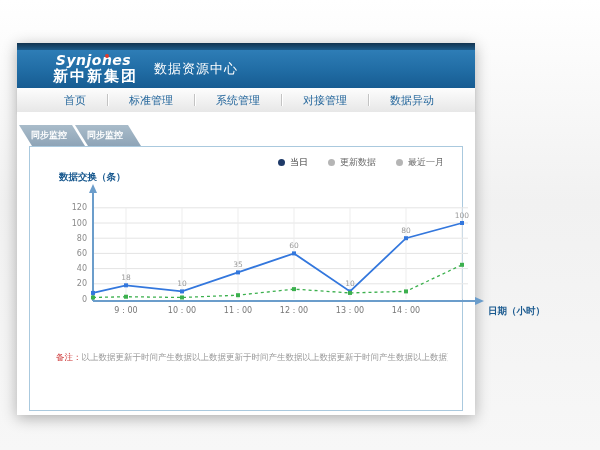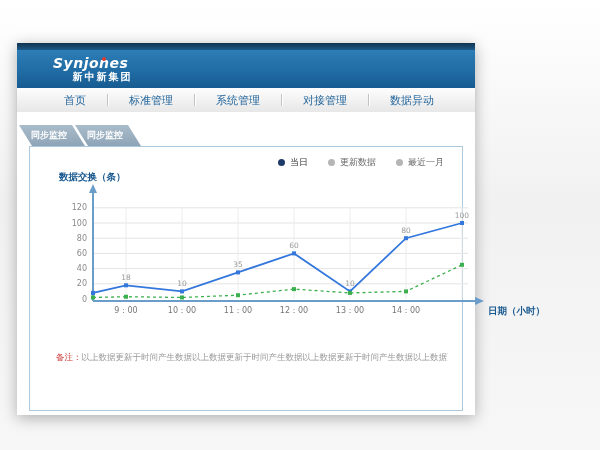--- a/index.html
+++ b/index.html
@@ -8,21 +8,21 @@
   .card{position:absolute;left:17px;top:43px;width:458px;height:372px;background:#1d4ed8;
     box-shadow:0 3px 14px rgba(0,0,0,0.30);}
   .topbar{height:7px;background:linear-gradient(180deg,#12334f,#1c5a88);}
   
   .header{height:38px;background:linear-gradient(180deg,#2e7db6 0%,#206ca4 55%,#175c92 100%);
     display:flex;align-items:center;color:#fff;}
   .logo{margin-left:36px;line-height:1.05;text-align:center;}
   .logo-en{font-size:14px;font-style:italic;font-weight:bold;letter-spacing:0.5px;position:relative;}
   .logo-dot{display:inline-block;width:4px;height:4px;border-radius:50%;background:#e23b2e;
     position:relative;top:-7px;left:-26px;}
-  .logo-cn{font-size:10px;font-weight:bold;letter-spacing:2px;margin-top:1px;text-align:right;}
+  .logo-cn{font-size:15px;font-weight:bold;letter-spacing:2px;margin-top:1px;text-align:right;}
   .app-title{margin-left:16px;font-size:13px;letter-spacing:1px;}
   .user-pill{margin-left:auto;margin-right:14px;display:flex;align-items:center;gap:15px;
     border:1px solid rgba(8,40,66,0.55);background:rgba(8,40,66,0.18);
     border-radius:11px;padding:3px 12px;font-size:9px;}
   .u-item{display:flex;align-items:center;gap:4px;cursor:pointer;white-space:nowrap;}
   .u-ic{display:inline-flex;width:10px;height:10px;align-items:center;justify-content:center;}
   .edit-ic{font-size:9px;line-height:1;}
   
   .nav{height:24px;background:linear-gradient(180deg,#fdfdfd,#e7e7e7);
     border-bottom:1px solid #cfcfcf;display:flex;align-items:center;padding-left:26px;
@@ -69,20 +69,21 @@
 <body>
 
 <div class="card">
   <div class="topbar"></div>
 
   <div class="header">
     <div class="logo">
       <div class="logo-en"><span>Synjones</span><span class="logo-dot"></span></div>
       <div class="logo-cn">新中新集团</div>
     </div>
+    <div class="app-title">数据资源中心</div>
   </div>
 
   <div class="nav">
     <div class="nav-item">首页</div>
     <div class="nav-sep"></div>
     <div class="nav-item">标准管理</div>
     <div class="nav-sep"></div>
     <div class="nav-item">系统管理</div>
     <div class="nav-sep"></div>
     <div class="nav-item">对接管理</div>

